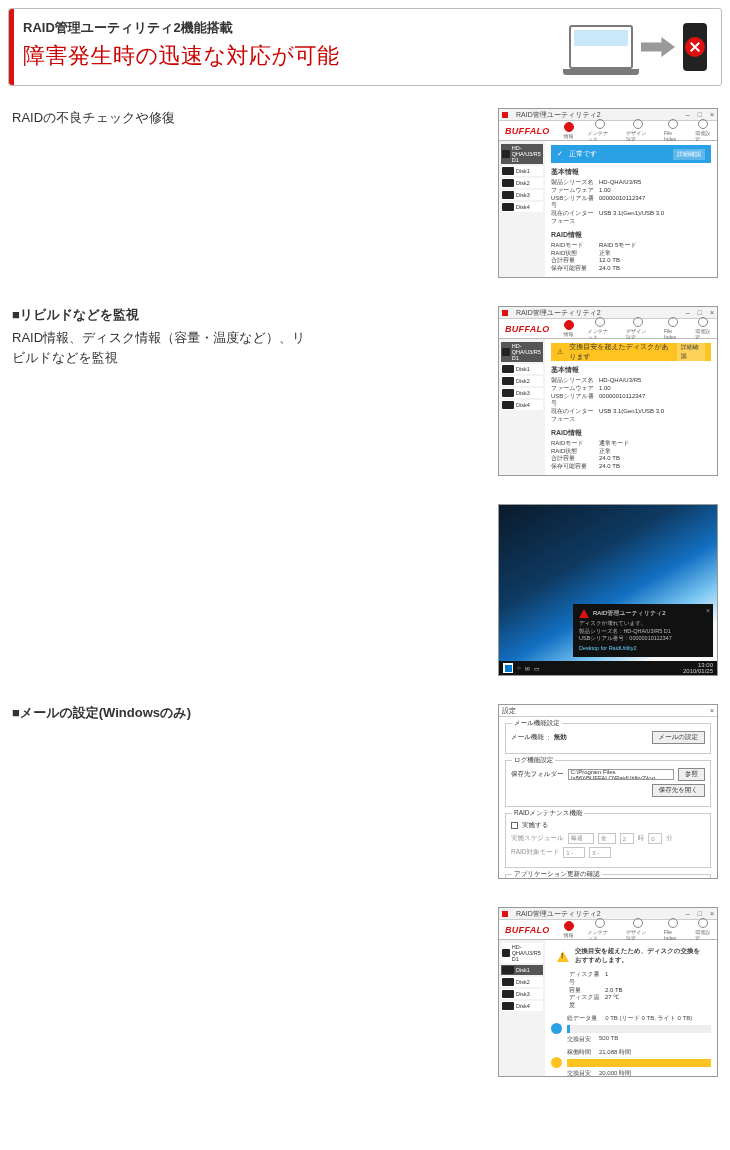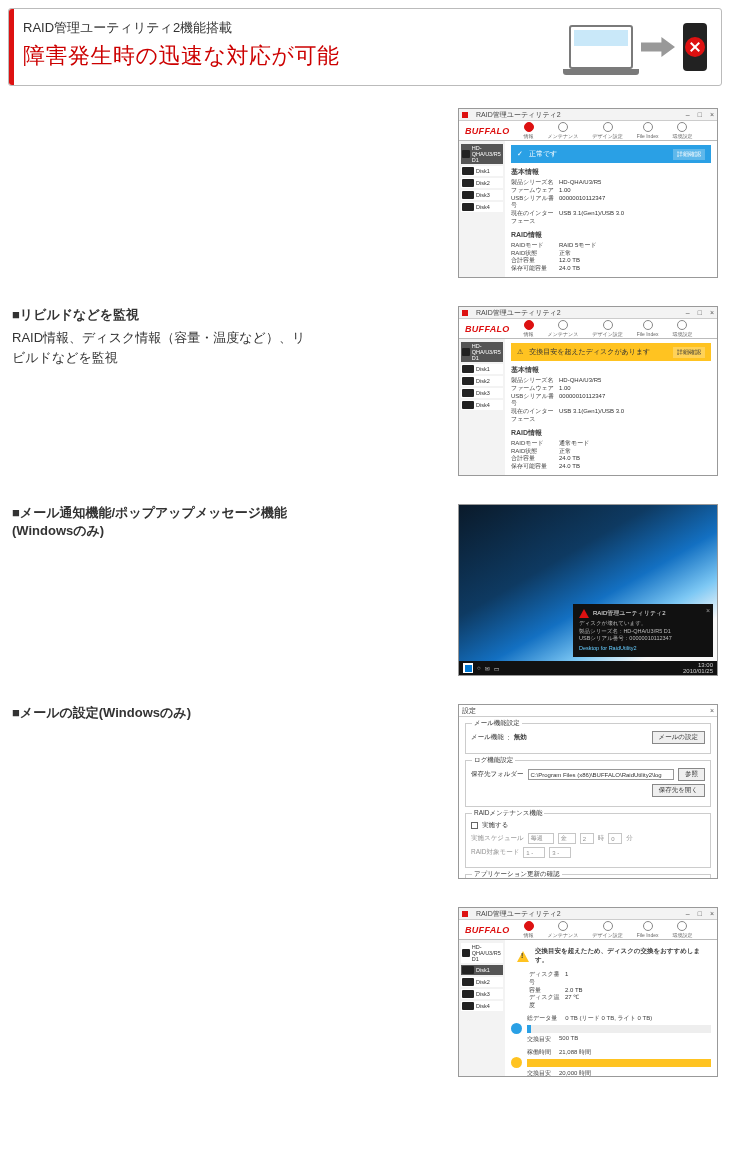--- a/index.html
+++ b/index.html
@@ -1,37 +1,37 @@
 <!DOCTYPE html>
 <html><head>
 <meta charset="utf-8">
 <style>
   * { box-sizing: border-box; margin: 0; padding: 0; }
   body { font-family: "Meiryo", "Hiragino Sans", Arial, sans-serif; font-size: 13px; color: #333; background: #fff; width: 730px; }
   .hero { border: 1px solid #bbb; border-radius: 3px; padding: 10px 14px 14px; margin: 8px 8px 18px; position: relative; background: #fff; }
   .hero::before { content: ""; position: absolute; left: 0; top: 0; bottom: 0; width: 5px; background: #d11; border-radius: 3px 0 0 3px; }
-  .hero-sub { font-size: 13px; color: #333; }
+  .hero-sub { font-size: 13px; color: #333; font-weight: bold; }
   .hero-title { font-size: 22px; color: #c00; margin-top: 4px; letter-spacing: 0.5px; }
   .hero-graphic { position: absolute; right: 14px; top: 50%; transform: translateY(-50%); display: flex; align-items: center; gap: 8px; }
   .laptop { width: 64px; height: 44px; border: 2px solid #7a7a7a; border-radius: 3px; position: relative; background: #fff; }
   .laptop::after { content: ""; position: absolute; left: -8px; right: -8px; bottom: -8px; height: 6px; background: #7a7a7a; border-radius: 0 0 3px 3px; }
   .laptop-screen { position: absolute; top: 3px; left: 3px; right: 3px; height: 16px; background: #c9e8f9; }
   .arrow-shape { width: 34px; height: 22px; background: #999; clip-path: polygon(0 30%, 60% 30%, 60% 5%, 100% 50%, 60% 95%, 60% 70%, 0 70%); }
   .disk { width: 24px; height: 48px; background: #222; border-radius: 4px; position: relative; display: flex; align-items: center; justify-content: center; }
   .x-mark { width: 20px; height: 20px; border-radius: 50%; background: #d11; position: relative; }
   .x-mark::before, .x-mark::after { content: ""; position: absolute; top: 50%; left: 50%; width: 12px; height: 2px; background: #fff; transform-origin: center; }
   .x-mark::before { transform: translate(-50%,-50%) rotate(45deg); }
   .x-mark::after  { transform: translate(-50%,-50%) rotate(-45deg); }
 
   .section { display: flex; gap: 18px; margin: 22px 12px 28px; align-items: flex-start; }
   .text-col { width: 300px; flex-shrink: 0; }
   .text-col h3 { font-size: 13px; font-weight: bold; margin-bottom: 4px; }
   .text-col p { font-size: 13px; line-height: 1.5; }
   .img-col { flex: 1; display: flex; justify-content: flex-end; }
-  .shot { width: 260px; border: 1px solid #999; background: #fff; font-size: 7px; color: #444; position: relative; overflow: hidden; }
+  .shot { width: 220px; border: 1px solid #999; background: #fff; font-size: 7px; color: #444; position: relative; overflow: hidden; }
 
   
   .winbar { height: 12px; background: #f3f3f3; border-bottom: 1px solid #ccc; display: flex; align-items: center; padding: 0 3px; gap: 8px; }
   .winbar .title { font-size: 7px; color: #444; }
   .winbar .ico { width: 6px; height: 6px; background: #d11; }
   .winctrls { margin-left: auto; display: flex; gap: 8px; font-size: 7px; color: #555; }
   .brandrow { height: 20px; display: flex; align-items: center; padding: 0 6px; gap: 14px; background: #fff; border-bottom: 1px solid #bbb; }
   .brand { font-weight: bold; font-style: italic; color: #d11; font-size: 9px; letter-spacing: 0.3px; }
   .tabicon { display: flex; flex-direction: column; align-items: center; font-size: 5px; color: #666; gap: 1px; }
   .tabicon .circ { width: 10px; height: 10px; border: 1px solid #888; border-radius: 50%; }
@@ -99,20 +99,21 @@
       </div>
     <div class="arrow-shape"></div>
     <div class="disk">
         <div class="x-mark"></div>
       </div>
   </div>
 </div>
 
 <div class="section">
   <div class="text-col">
+    <p>RAIDの不良チェックや修復</p>
   </div>
   <div class="img-col">
     <div class="shot" style="height:170px">
       <div class="winbar">
           <span class="ico"></span>
           <span class="title">RAID管理ユーティリティ2</span>
           <span class="winctrls">
             <span>–</span>
             <span>□</span>
             <span>×</span>
@@ -313,21 +314,20 @@
               <span class="v">24.0 TB</span>
             </div>
         </div>
       </div>
     </div>
   </div>
 </div>
 
 <div class="section">
   <div class="text-col">
-    <h3>■メール通知機能/ポップアップメッセージ機能 (Windowsのみ)</h3>
   </div>
   <div class="img-col">
     <div class="shot">
       <div class="desktop">
         <div class="toast">
           <span class="xclose">×</span>
           <div class="thdr">
               <span class="redtri"></span>
               <span>RAID管理ユーティリティ2</span>
             </div>

